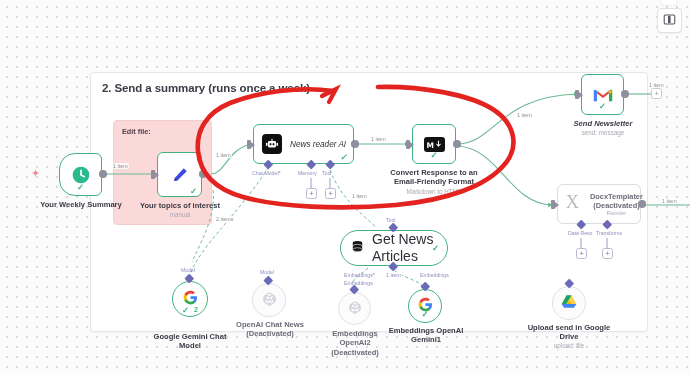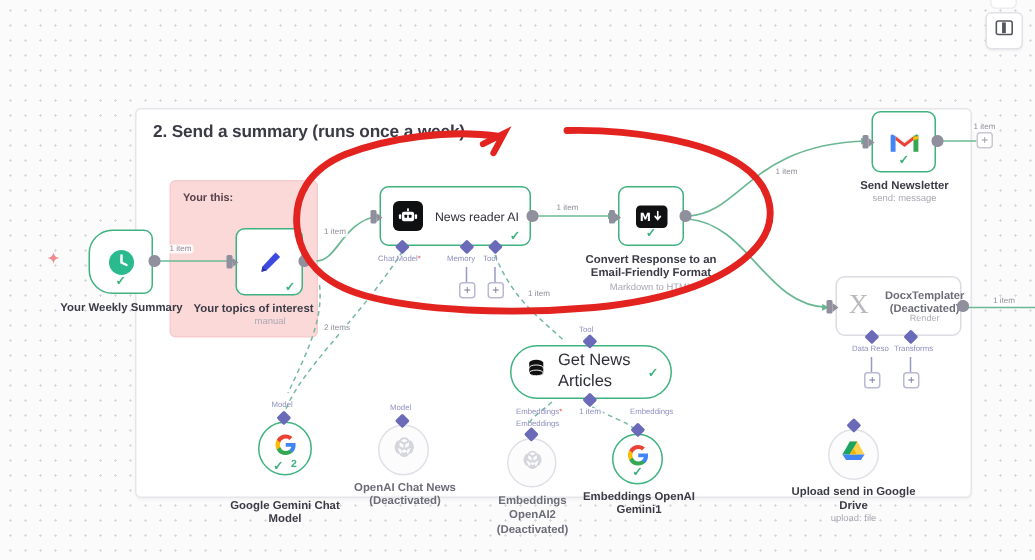--- a/index.html
+++ b/index.html
@@ -56,21 +56,21 @@
   .node { position:absolute; z-index: 5; }
 
   .nbox {
     position:absolute;
     background:#fff;
     border:1.2px solid #3fb27f;
     border-radius: 6px;
     display:flex; align-items:center;
   }
   .nbox.gray { border:1px solid #dcdce3; }
-  .nbox.wide { border-radius: 6px; }
+  .nbox.wide { border-radius: 6px; font-style: italic; }
 
   .nround {
     position:absolute;
     background:#fff;
     border:1.3px solid #3fb27f;
     border-radius:50%;
     display:flex; align-items:center; justify-content:center;
   }
   .nround.gray { border:1.2px solid #e0e0e8; background:#fcfcfd; }
 
@@ -169,21 +169,21 @@
 </style>
 </head>
 <body>
 
 <div id="canvas">
 
   <div class="note" id="note-main">
     <div class="note-title">2. Send a summary (runs once a week)</div>
   </div>
   <div class="note" id="note-edit">
-    <div class="note-title">Your this:</div>
+    <div class="note-title">Edit file:</div>
   </div>
 
   <svg class="layer" id="edges">
     <defs>
       <marker id="ar" markerWidth="5" markerHeight="5" refX="3.4" refY="2" orient="auto">
         <path d="M0,0 L4,2 L0,4 z" fill="#66b58e"></path>
       </marker>
       <marker id="arg" markerWidth="5" markerHeight="5" refX="3.4" refY="2" orient="auto">
         <path d="M0,0 L4,2 L0,4 z" fill="#9aa0b8"></path>
       </marker>
@@ -240,21 +240,21 @@
       <div class="icosq" style="background:transparent;">
         <svg width="22" height="22" viewBox="0 0 24 24">
           <path d="M16.5 3.9 L20.1 7.5 L9.2 18.4 L5.1 19.3 L6 15.2 Z" fill="#3d4ae0"></path>
           <path d="M6 15.2 L9.2 18.4 L5.1 19.3 Z" fill="#2b34a8"></path>
         </svg>
       </div>
       <div class="tick">✓</div>
     </div>
     <div class="port-in" style="left:151px; top:170px;"></div>
     <div class="port-out" style="left:199px; top:170px;"></div>
-    <div class="nlabel" style="left:113px; top:201px; width:112px;">Your topics of interest</div>
+    <div class="nlabel" style="left:124px; top:201px; width:112px;">Your topics of interest</div>
     <div class="nsub" style="left:124px; top:211px; width:112px;">manual</div>
   </div>
 
   <div class="node">
     <div class="nbox wide" style="left:253px; top:124px; width:101px; height:40px; padding-left:8px;">
       <div class="icosq ico-dark">
         <svg width="14" height="14" viewBox="0 0 24 24">
           <rect x="5" y="7" width="14" height="11" rx="2.4" fill="#fff"></rect>
           <rect x="8" y="10.5" width="3" height="3.6" rx="0.7" fill="#0f1012"></rect>
           <rect x="13" y="10.5" width="3" height="3.6" rx="0.7" fill="#0f1012"></rect>
@@ -314,21 +314,21 @@
           <path d="M5.4 18 L5.4 7.6 L13 13.2 L20.6 7.6 L20.6 18 Z" fill="#fff"></path>
           <path d="M5.4 4.9 L13 10.6 L20.6 4.9 L20.6 8.1 L13 13.8 L5.4 8.1 Z" fill="#ea4335"></path>
           <path d="M20.6 4.9 L25 4.6 L25 7 L20.6 8.1 Z" fill="#fbbc04"></path>
         </svg>
       </div>
       <div class="tick ctr">✓</div>
     </div>
     <div class="port-in" style="left:575px; top:90px;"></div>
     <div class="port-out" style="left:621px; top:90px;"></div>
     <div class="plusbtn gray" style="left:651px; top:88px;">+</div>
-    <div class="nlabel" style="left:553px; top:119px; width:100px;">Send Newsletter</div>
+    <div class="nlabel" style="left:553px; top:119px; width:100px;font-style:italic;">Send Newsletter</div>
     <div class="nsub" style="left:553px; top:129px; width:100px;">send: message</div>
   </div>
 
   <div class="node">
     <div class="nbox gray" style="left:557px; top:184px; width:84px; height:40px; padding-left:6px;">
       <div style="flex:0 0 auto;">
         <svg width="22" height="22" viewBox="0 0 24 24">
           <text x="2" y="19" font-family="Liberation Serif, serif" font-size="20" fill="#b8b8c0">X</text>
         </svg>
       </div>
@@ -360,21 +360,21 @@
     <div class="npill" style="left:340px; top:230px; width:108px; height:36px; padding-left:9px;">
       <div style="flex:0 0 auto;">
         <svg width="15" height="15" viewBox="0 0 24 24">
           <ellipse cx="12" cy="6" rx="7.5" ry="3" fill="#111"></ellipse>
           <path d="M4.5 6 L4.5 11 C4.5 12.7 7.9 14 12 14 C16.1 14 19.5 12.7 19.5 11 L19.5 6" fill="#111"></path>
           <ellipse cx="12" cy="11.5" rx="7.5" ry="3" fill="#111" stroke="#fff" stroke-width="1"></ellipse>
           <path d="M4.5 12 L4.5 17 C4.5 18.7 7.9 20 12 20 C16.1 20 19.5 18.7 19.5 17 L19.5 12" fill="#111"></path>
           <ellipse cx="12" cy="17" rx="7.5" ry="3" fill="#111" stroke="#fff" stroke-width="1"></ellipse>
         </svg>
       </div>
-      <div style="font-size:11px; color:#2f2f39; margin-left:7px; line-height:1.25; white-space:pre-line;">Get News
+      <div style="font-size:14px; color:#2f2f39; margin-left:7px; line-height:1.25; white-space:pre-line;">Get News
 Articles</div>
       <div class="tick" style="right:8px; bottom:auto; top:13px;">✓</div>
     </div>
     <div class="diamond" style="left:390px; top:224px;"></div>
     <div class="sublabel" style="left:386px; top:217px;">Tool</div>
 
     <div class="diamond" style="left:390px; top:263px;"></div>
     <div class="sublabel" style="left:344px; top:272px;"><span>Embeddings</span><span class="req">*</span></div>
     <div class="sublabel" style="left:420px; top:272px;">Embeddings</div>
   </div>

